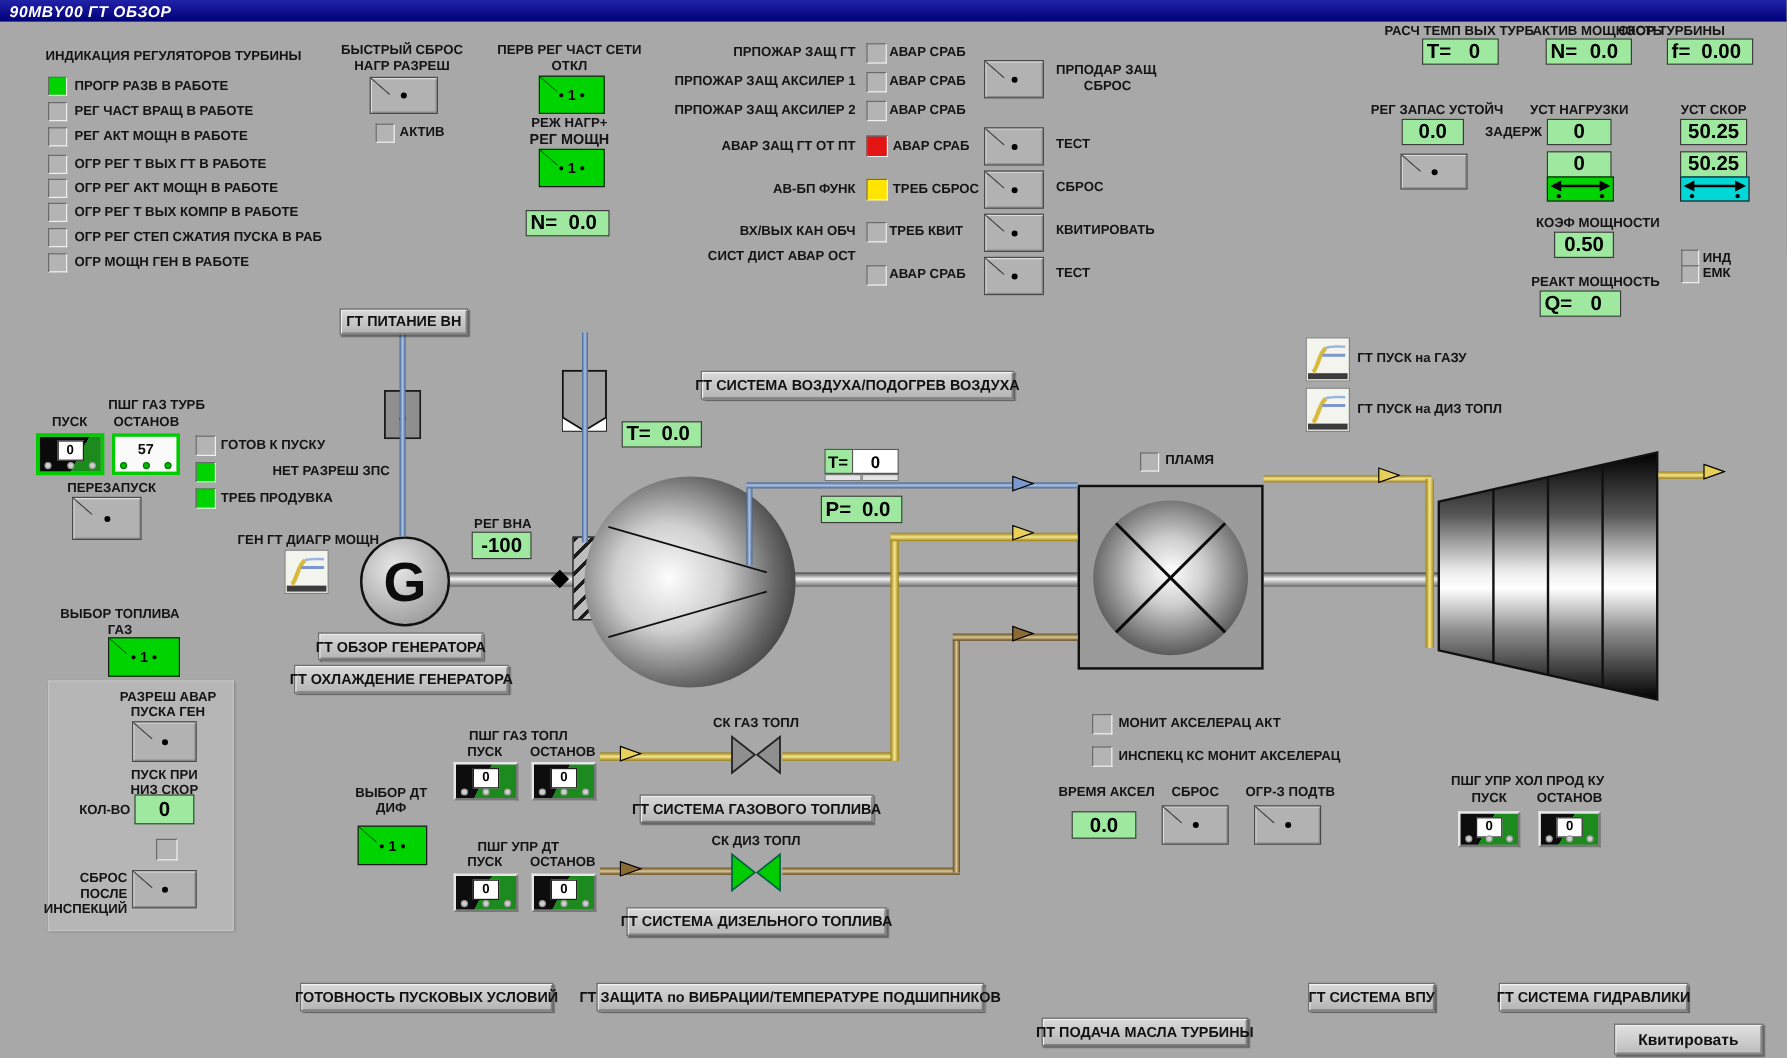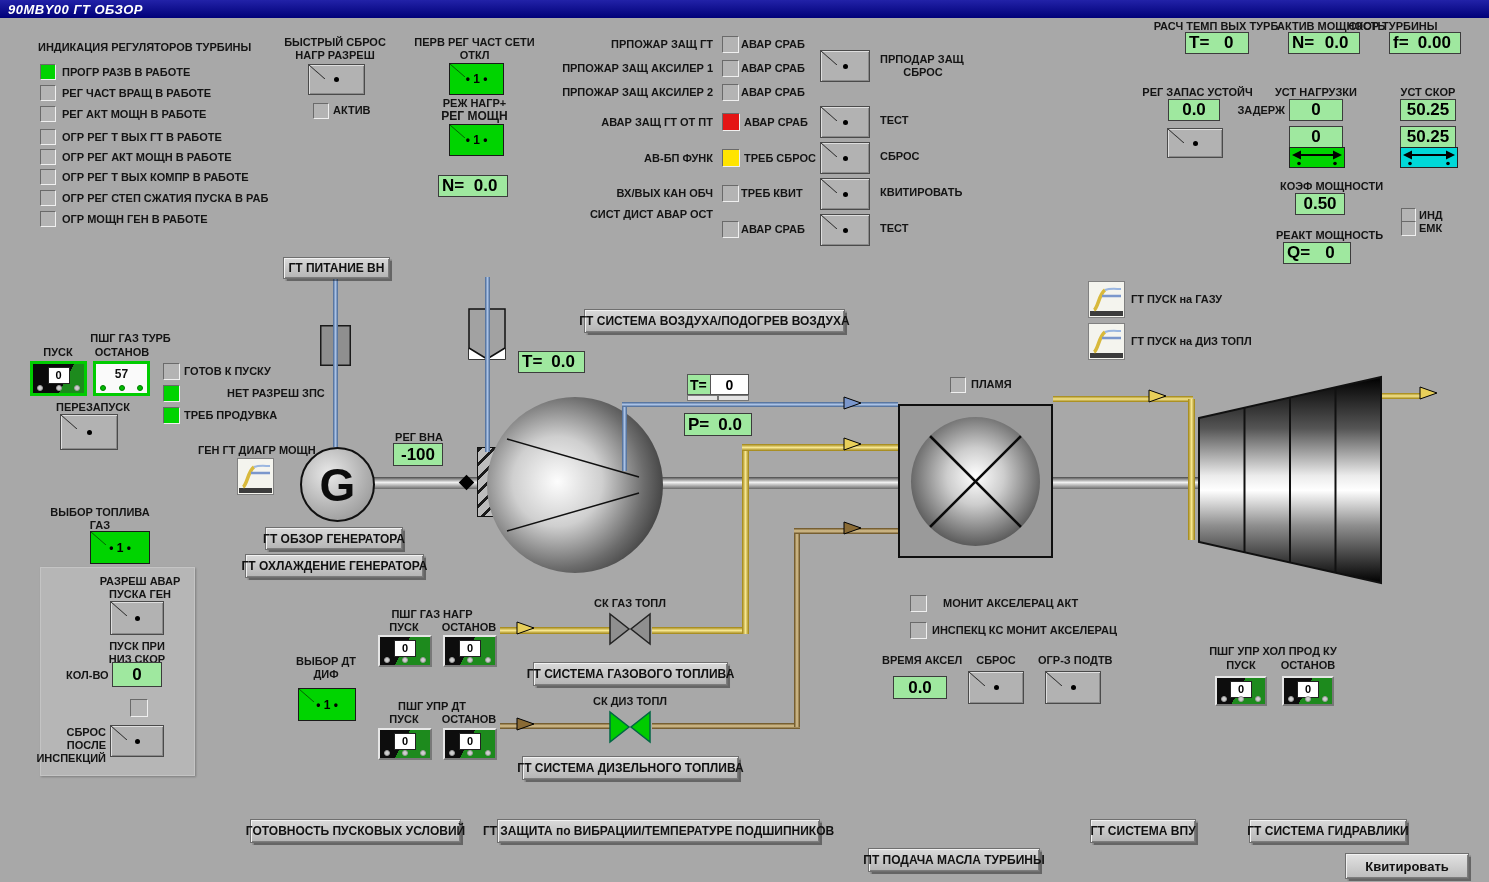--- a/index.html
+++ b/index.html
@@ -406,21 +406,21 @@
   </div>
   <div class="lb" style="left:588px;top:597px;width:84px;">СК ГАЗ ТОПЛ</div>
   <div class="pipe yellow" style="left:652px;top:627px;width:97px;height:7px;"></div>
   <div class="pipe v yellow" style="left:742px;top:447px;width:7px;height:187px;"></div>
   <div class="pipe yellow" style="left:742px;top:444px;width:156px;height:7px;"></div>
   <svg class="arr" style="left:843px;top:437px;" width="19" height="14" viewBox="0 0 19 14">
       <polygon points="1,1 18,7 1,13" fill="#e8cf5a" stroke="#000"></polygon>
     </svg>
   <div class="nav" style="left:533px;top:662px;width:193px;height:22px;">ГТ СИСТЕМА ГАЗОВОГО ТОПЛИВА</div>
 
-  <div class="lb" style="left:368px;top:608px;width:128px;">ПШГ ГАЗ НАГР</div>
+  <div class="lb" style="left:368px;top:608px;width:128px;">ПШГ ГАЗ ТОПЛ</div>
   <div class="lb" style="left:378px;top:621px;width:52px;">ПУСК</div>
   <div class="lb" style="left:440px;top:621px;width:58px;">ОСТАНОВ</div>
   <div class="step" style="left:378px;top:635px;width:54px;height:32px;">
     <span class="sv">0</span>
     <span class="dots">
         <i></i>
         <i></i>
         <i></i>
       </span>
   </div>
@@ -470,21 +470,21 @@
   <div class="step" style="left:443px;top:728px;width:54px;height:32px;">
     <span class="sv">0</span>
     <span class="dots">
         <i></i>
         <i></i>
         <i></i>
       </span>
   </div>
 
   <div class="chk s-gray" style="left:910px;top:595px;width:15px;height:15px;"></div>
-  <div class="lb lb-l" style="left:932px;top:597px;margin-left:11px;">МОНИТ АКСЕЛЕРАЦ АКТ</div>
+  <div class="lb lb-l" style="left:932px;top:597px;">МОНИТ АКСЕЛЕРАЦ АКТ</div>
   <div class="chk s-gray" style="left:910px;top:622px;width:15px;height:15px;"></div>
   <div class="lb lb-l" style="left:932px;top:624px;">ИНСПЕКЦ КС МОНИТ АКСЕЛЕРАЦ</div>
   <div class="lb" style="left:882px;top:654px;width:76px;">ВРЕМЯ АКСЕЛ</div>
   <div class="disp big" style="left:893px;top:676px;width:54px;height:23px;">
     <span class="val">0.0</span>
   </div>
   <div class="lb" style="left:970px;top:654px;width:52px;">СБРОС</div>
   <div class="cmd" style="left:968px;top:671px;width:54px;height:31px;"></div>
   <div class="lb" style="left:1038px;top:654px;width:70px;">ОГР-З ПОДТВ</div>
   <div class="cmd" style="left:1045px;top:671px;width:54px;height:31px;"></div>

